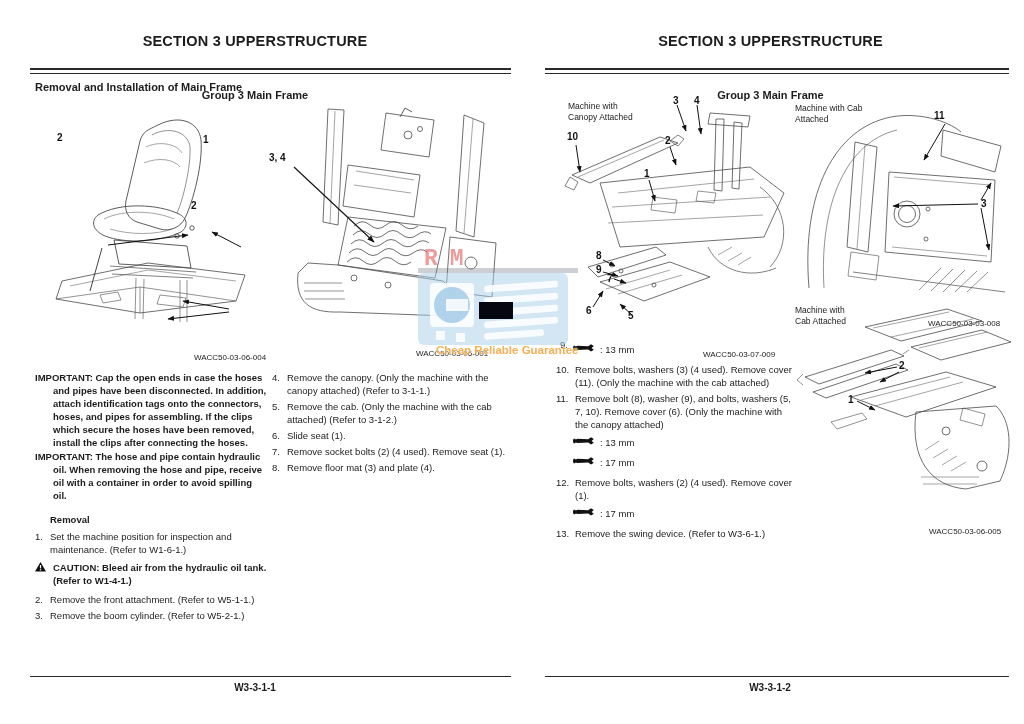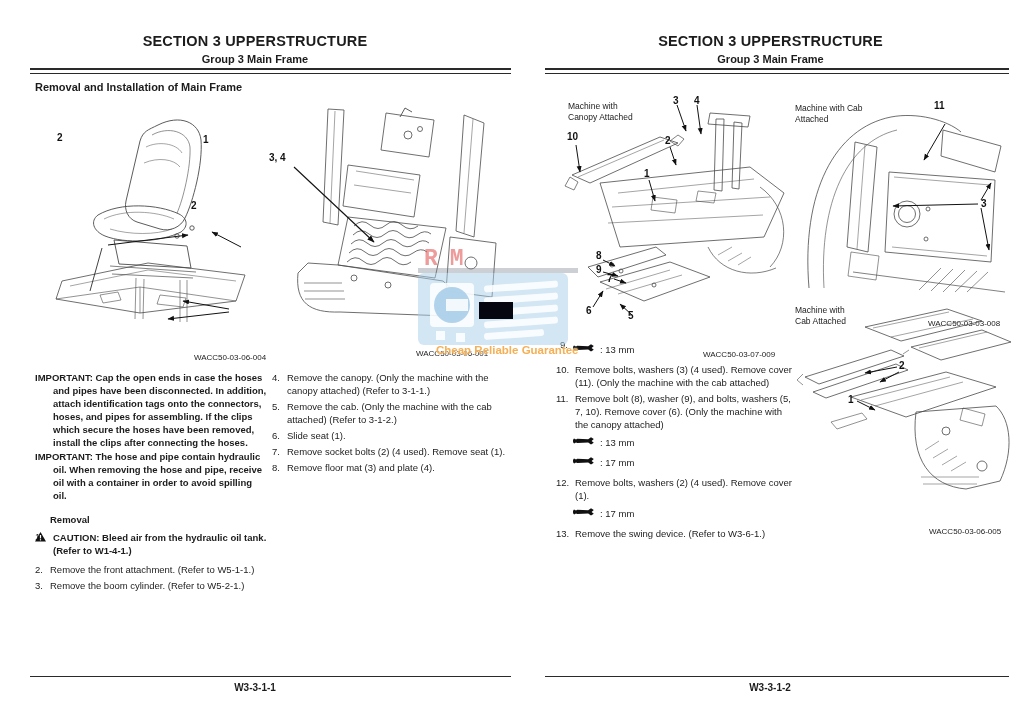--- a/index.html
+++ b/index.html
@@ -3,21 +3,21 @@
 <meta charset="utf-8">
 <style>
   html,body{margin:0;padding:0;}
   body{
     width:1024px;height:724px;position:relative;background:#ffffff;
     font-family:"Liberation Sans",sans-serif;color:#1c1c1c;overflow:hidden;
   }
   .abs{position:absolute;}
   
   .sec-title{font-size:14.5px;font-weight:bold;text-align:center;letter-spacing:.2px;}
-  .grp-title{font-size:11px;font-weight:bold;text-align:center;}
+  .grp-title{font-size:11px;font-weight:bold;text-align:center;margin-top:36px;}
   .dblrule{border-top:2px solid #2a2a2a;border-bottom:1.5px solid #2a2a2a;height:2.5px;}
   .page-title{font-size:11px;font-weight:bold;}
   
   .col{font-size:9.5px;line-height:13px;}
   .step{position:relative;padding-left:15px;margin-bottom:3px;}
   .step .num{position:absolute;left:0;top:0;}
   .stepw{position:relative;padding-left:19px;margin-bottom:3px;}
   .stepw .num{position:absolute;left:0;top:0;}
   .imp{position:relative;padding-left:18px;text-indent:-18px;font-weight:bold;margin:0 0 1px 0;}
   .subhead{font-weight:bold;padding-left:15px;margin:11px 0 4px 0;}
@@ -124,21 +124,21 @@
     </g>
   </svg>
   <div class="callout" style="left:1px;top:47px;">3, 4</div>
 </div>
 <div class="abs figcap" style="left:416px;top:312px;">WACC50-03-06-001</div>
 
 <div class="abs col" style="left:35px;top:371px;width:233px;">
   <p class="imp"><span>IMPORTANT:</span><span> Cap the open ends in case the hoses and pipes have been disconnected. In addition, attach identification tags onto the connectors, hoses, and pipes for assembling. If the clips which secure the hoses have been removed, install the clips after connecting the hoses.</span></p>
   <p class="imp"><span>IMPORTANT:</span><span> The hose and pipe contain hydraulic oil. When removing the hose and pipe, receive oil with a container in order to avoid spilling oil.</span></p>
   <div class="subhead">Removal</div>
-  <div class="step"><span class="num">1.</span></div>
+  <div class="step"><span class="num">1.</span><span>Set the machine position for inspection and maintenance. (Refer to W1-6-1.)</span></div>
   <div class="caution">
     <span class="cicon"><svg width="11" height="10" viewBox="0 0 11 10">
           <path d="M5.5 0 L11 9.6 H0 Z" fill="#111"></path>
           <rect x="4.9" y="3" width="1.2" height="3.4" fill="#fff"></rect>
           <rect x="4.9" y="7.2" width="1.2" height="1.2" fill="#fff"></rect>
         </svg></span>
     <span>CAUTION:</span><span> Bleed air from the hydraulic oil tank. (Refer to W1-4-1.)</span>
   </div>
   <div class="step"><span class="num">2.</span><span>Remove the front attachment. (Refer to W5-1-1.)</span></div>
   <div class="step"><span class="num">3.</span><span>Remove the boom cylinder. (Refer to W5-2-1.)</span></div>
@@ -242,21 +242,21 @@
       <path d="M124,190 l22,-22 M136,191 l22,-22 M148,192 l22,-22 M160,192 l22,-21 M172,192 l21,-20" stroke-width="0.6"></path>
       <path d="M58,172 L210,192" stroke-width="0.7"></path>
     </g>
     <g stroke="#111" stroke-width="1">
       <line x1="150" y1="24" x2="129" y2="60" marker-end="url(#ahD)"></line>
       <line x1="183" y1="104" x2="98" y2="106" marker-end="url(#ahD)"></line>
       <line x1="186" y1="100" x2="196" y2="83" marker-end="url(#ahD)"></line>
       <line x1="186" y1="108" x2="194" y2="150" marker-end="url(#ahD)"></line>
     </g>
   </svg>
-  <div class="callout" style="left:139px;top:0;">11</div>
+  <div class="callout" style="left:139px;top:10px;">11</div>
   <div class="callout" style="left:186px;top:98px;">3</div>
 </div>
 <div class="abs figcap" style="left:928px;top:282px;">WACC50-03-03-008</div>
 
 <div class="abs figlabel" style="left:795px;top:305px;">
   <div>Machine with</div>
   <div>Cab Attached</div>
 </div>
 <div class="fig" style="left:795px;top:300px;width:222px;height:205px;">
   <svg width="222" height="205" viewBox="0 0 222 205">

